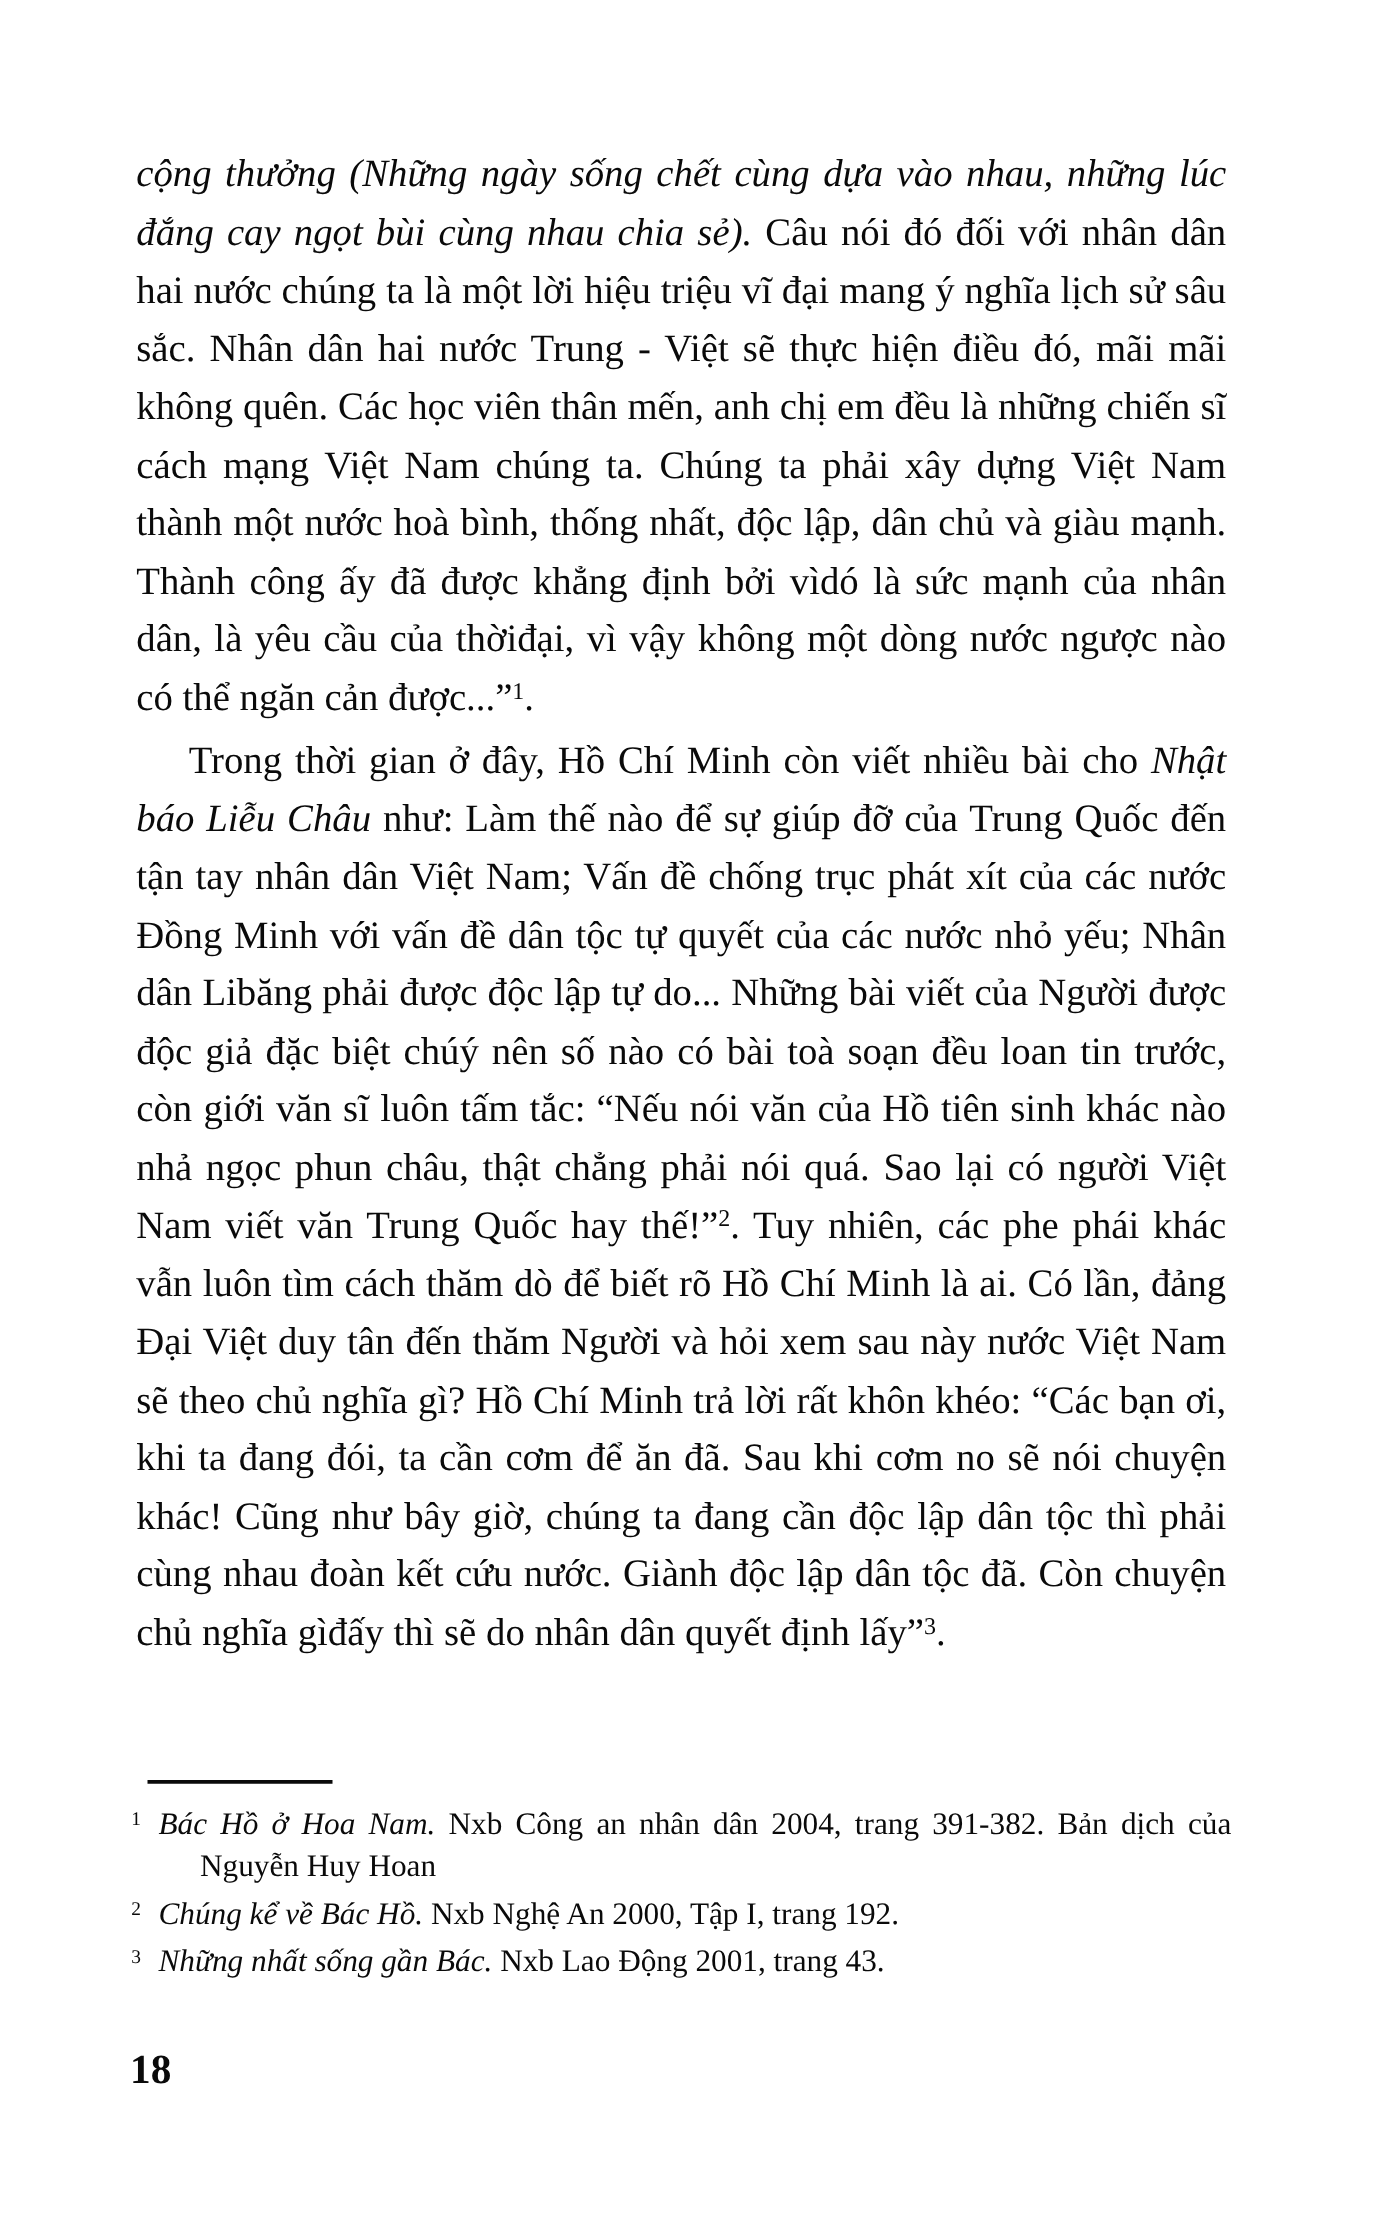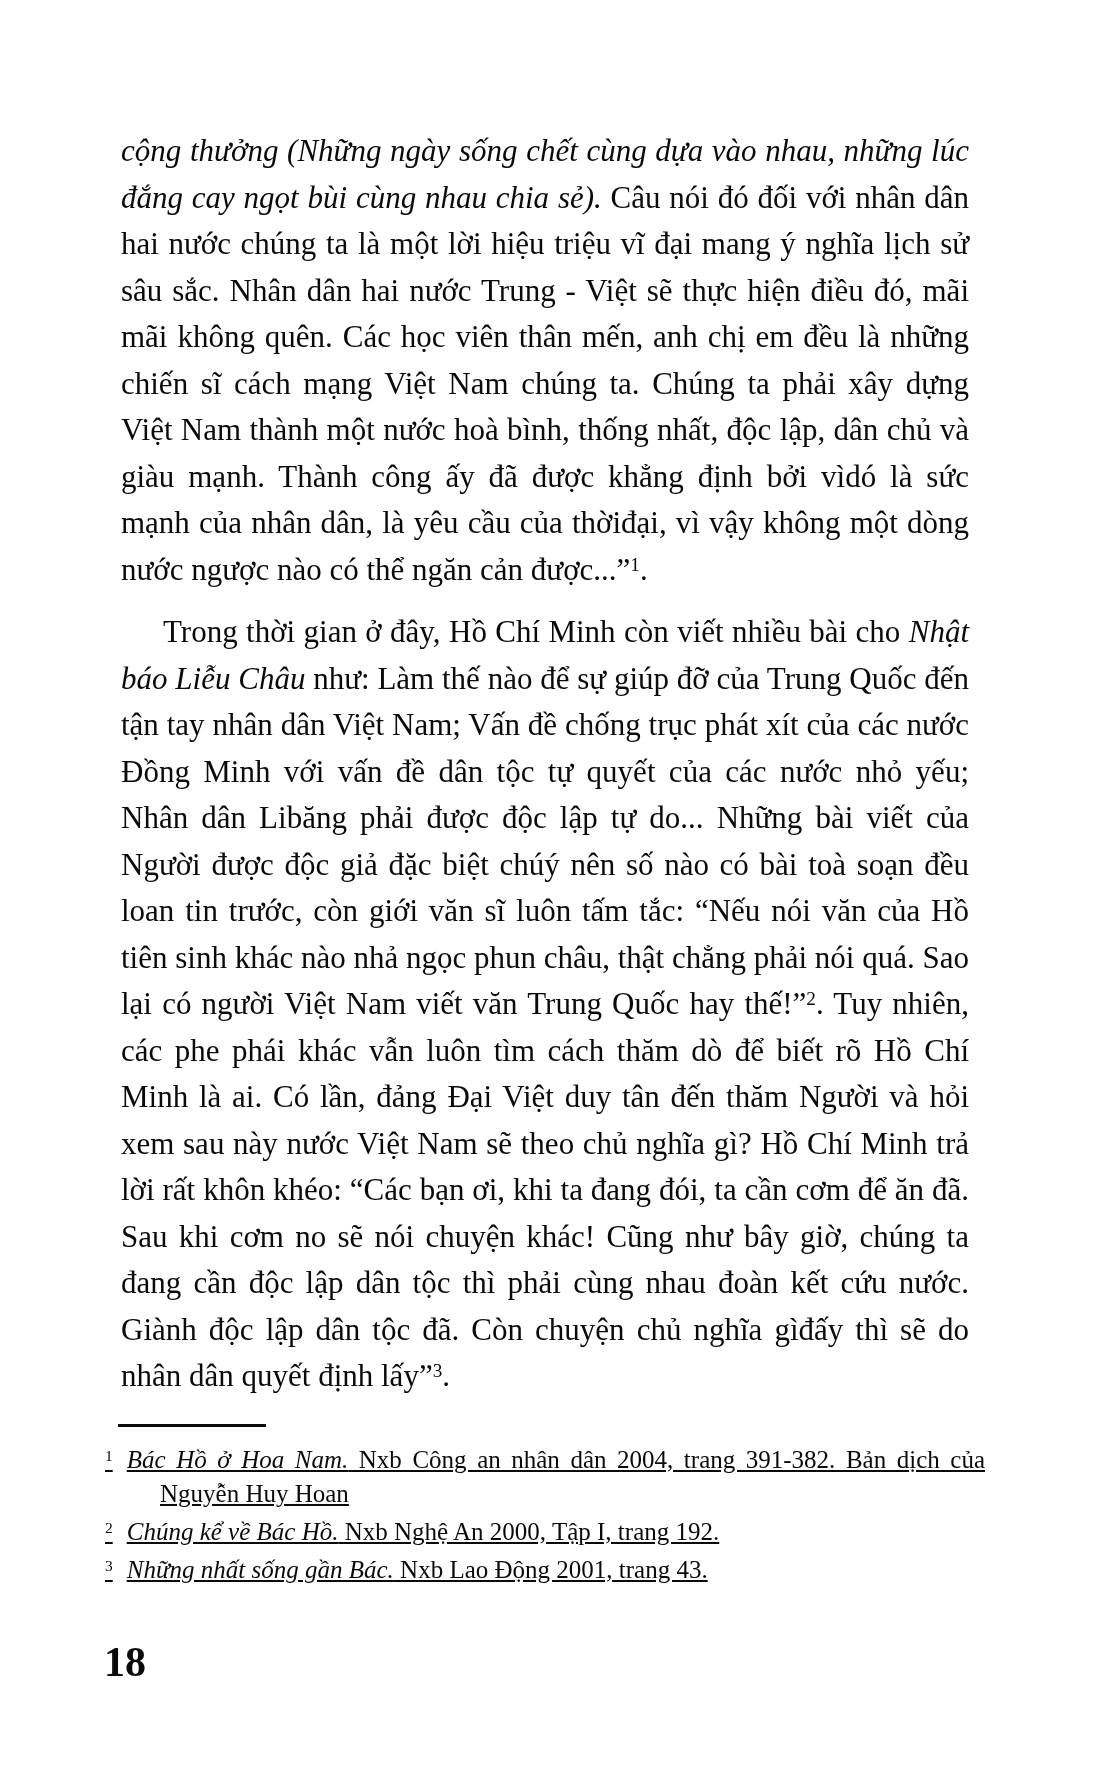--- a/index.html
+++ b/index.html
@@ -15,21 +15,21 @@
   }
   .body-text {
     position: absolute;
     left: 105px;
     top: 112px;
     width: 880px;
     font-size: 31px;
     line-height: 46.5px;
     text-align: justify;
   }
-  .para { margin: 16px; }
+  .para { margin: 4px; }
   .para.indent { text-indent: 42px; }
   .italic { font-style: italic; }
   sup {
     font-size: 0.62em;
     line-height: 0;
     vertical-align: 9px;
   }
   .footnote-separator {
     position: absolute;
     left: 118px;
@@ -44,28 +44,27 @@
     top: 1443px;
     width: 880px;
     font-size: 25px;
     line-height: 34px;
     text-align: justify;
   }
   .footnote {
     padding-left: 55px;
     text-indent: -55px;
     margin: 0 0 4px 0;
-    text-decoration: underline;
   }
   .footnote sup { vertical-align: 7px; margin-right: 14px; }
   .page-number {
     position: absolute;
     left: 104px;
     top: 1638px;
-    font-size: 42px;
+    font-size: 33px;
     font-weight: bold;
   }
 </style>
 </head>
 <body>
 
 <div class="page">
   <div class="body-text" id="body-text">
       <p class="para"><span class="italic">cộng thưởng (Những ngày sống chết cùng dựa vào nhau, những lúc đắng cay ngọt bùi cùng nhau chia sẻ).</span><span> Câu nói đó đối với nhân dân hai nước chúng ta là một lời hiệu triệu vĩ đại mang ý nghĩa lịch sử sâu sắc. Nhân dân hai nước Trung - Việt sẽ thực hiện điều đó, mãi mãi không quên. Các học viên thân mến, anh chị em đều là những chiến sĩ cách mạng Việt Nam chúng ta. Chúng ta phải xây dựng Việt Nam thành một nước hoà bình, thống nhất, độc lập, dân chủ và giàu mạnh. Thành công ấy đã được khẳng định bởi vìdó là sức mạnh của nhân dân, là yêu cầu của thờiđại, vì vậy không một dòng nước ngược nào có thể ngăn cản được...”</span><sup>1</sup><span>.</span></p>
       <p class="para indent"><span>Trong thời gian ở đây, Hồ Chí Minh còn viết nhiều bài cho </span><span class="italic">Nhật báo Liễu Châu</span><span> như: Làm thế nào để sự giúp đỡ của Trung Quốc đến tận tay nhân dân Việt Nam; Vấn đề chống trục phát xít của các nước Đồng Minh với vấn đề dân tộc tự quyết của các nước nhỏ yếu; Nhân dân Libăng phải được độc lập tự do... Những bài viết của Người được độc giả đặc biệt chúý nên số nào có bài toà soạn đều loan tin trước, còn giới văn sĩ luôn tấm tắc: “Nếu nói văn của Hồ tiên sinh khác nào nhả ngọc phun châu, thật chẳng phải nói quá. Sao lại có người Việt Nam viết văn Trung Quốc hay thế!”</span><sup>2</sup><span>. Tuy nhiên, các phe phái khác vẫn luôn tìm cách thăm dò để biết rõ Hồ Chí Minh là ai. Có lần, đảng Đại Việt duy tân đến thăm Người và hỏi xem sau này nước Việt Nam sẽ theo chủ nghĩa gì? Hồ Chí Minh trả lời rất khôn khéo: “Các bạn ơi, khi ta đang đói, ta cần cơm để ăn đã. Sau khi cơm no sẽ nói chuyện khác! Cũng như bây giờ, chúng ta đang cần độc lập dân tộc thì phải cùng nhau đoàn kết cứu nước. Giành độc lập dân tộc đã. Còn chuyện chủ nghĩa gìđấy thì sẽ do nhân dân quyết định lấy”</span><sup>3</sup><span>.</span></p>

